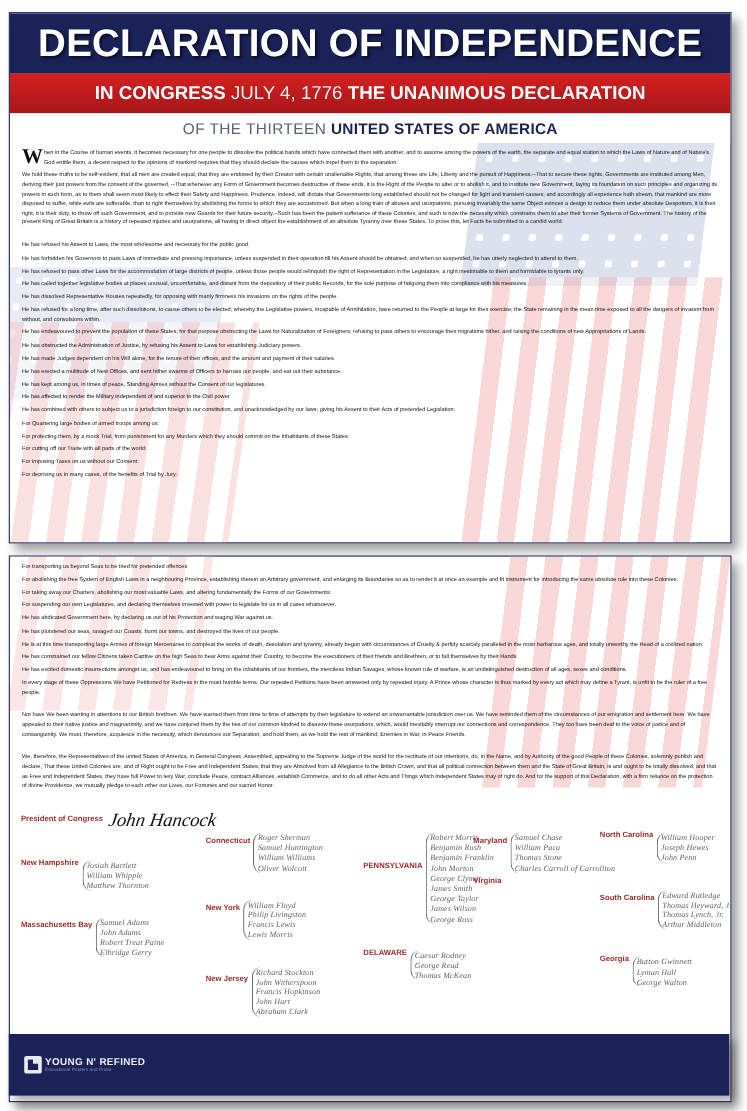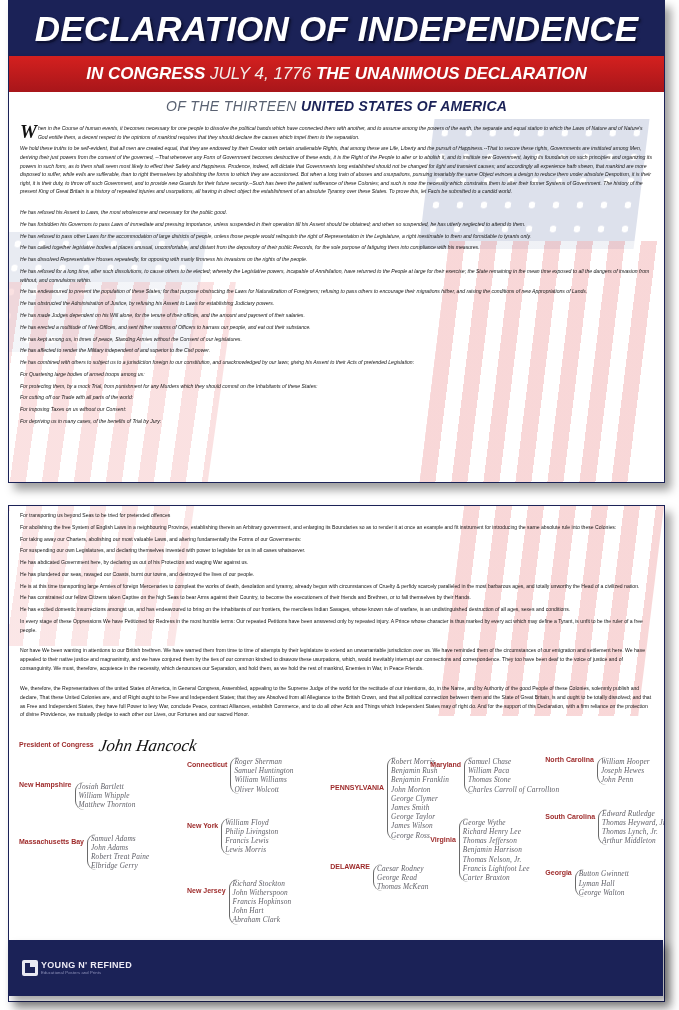--- a/index.html
+++ b/index.html
@@ -18,21 +18,21 @@
   
   .panel{
     position:absolute;
     left:8px;
     width:655px;
     background:#ffffff;
     border:1.5px solid #1b2257;
     box-shadow:6px 7px 9px rgba(0,0,0,0.38);
     overflow:hidden;
   }
-  #panel-one{ top:0; height:481px;font-style:italic; }
+  #panel-one{ top:11px; height:481px; }
   #panel-two{ top:505px; height:495px; }
 
   
   .flag-wm{position:absolute;pointer-events:none;}
   .wm-stars{
     top:0;right:0;width:215px;height:248px;
     background:
       radial-gradient(circle at 12px 12px, #ffffff 3.2px, transparent 3.4px) 0 0/24px 24px,
       linear-gradient(#c9cfe2,#c9cfe2);
     opacity:.62;
@@ -398,29 +398,20 @@
           <div class="sig-names">
             <div class="sig-name">Samuel Chase</div>
             <div class="sig-name">William Paca</div>
             <div class="sig-name">Thomas Stone</div>
             <div class="sig-name">Charles Carroll of Carrollton</div>
           </div>
         </div>
 
         <div class="sig-group">
           <div class="sig-label">Virginia</div>
-          <div class="sig-names">
-            <div class="sig-name">George Wythe</div>
-            <div class="sig-name">Richard Henry Lee</div>
-            <div class="sig-name">Thomas Jefferson</div>
-            <div class="sig-name">Benjamin Harrison</div>
-            <div class="sig-name">Thomas Nelson, Jr.</div>
-            <div class="sig-name">Francis Lightfoot Lee</div>
-            <div class="sig-name">Carter Braxton</div>
-          </div>
         </div>
       </div>
 
       <div class="sig-col c5">
         <div class="sig-group">
           <div class="sig-label">North Carolina</div>
           <div class="sig-names">
             <div class="sig-name">William Hooper</div>
             <div class="sig-name">Joseph Hewes</div>
             <div class="sig-name">John Penn</div>

